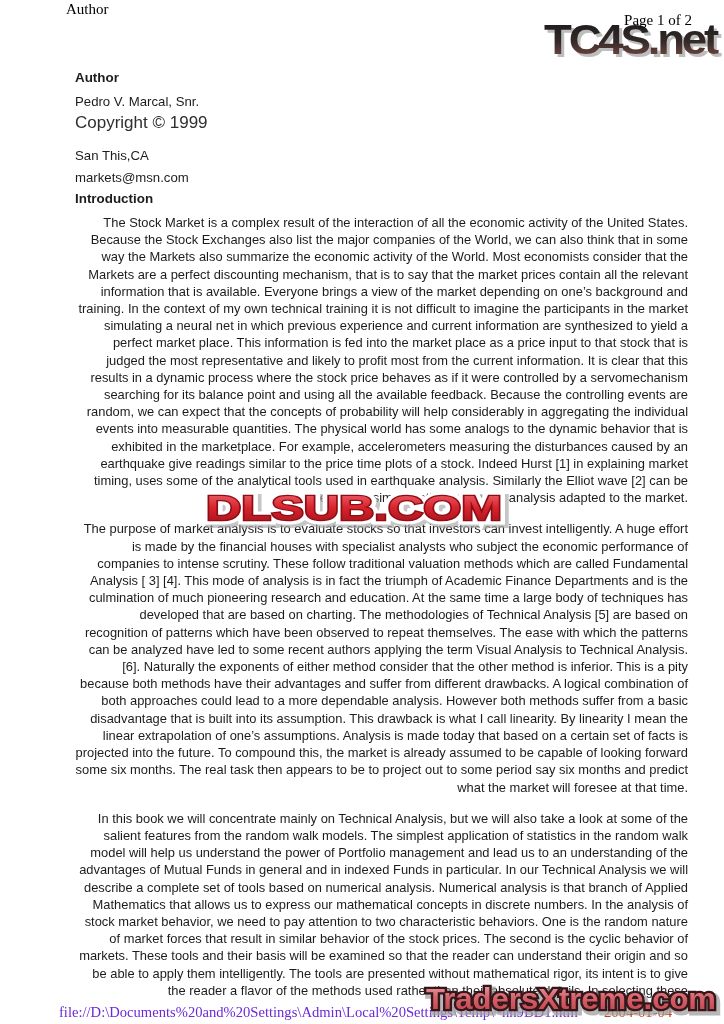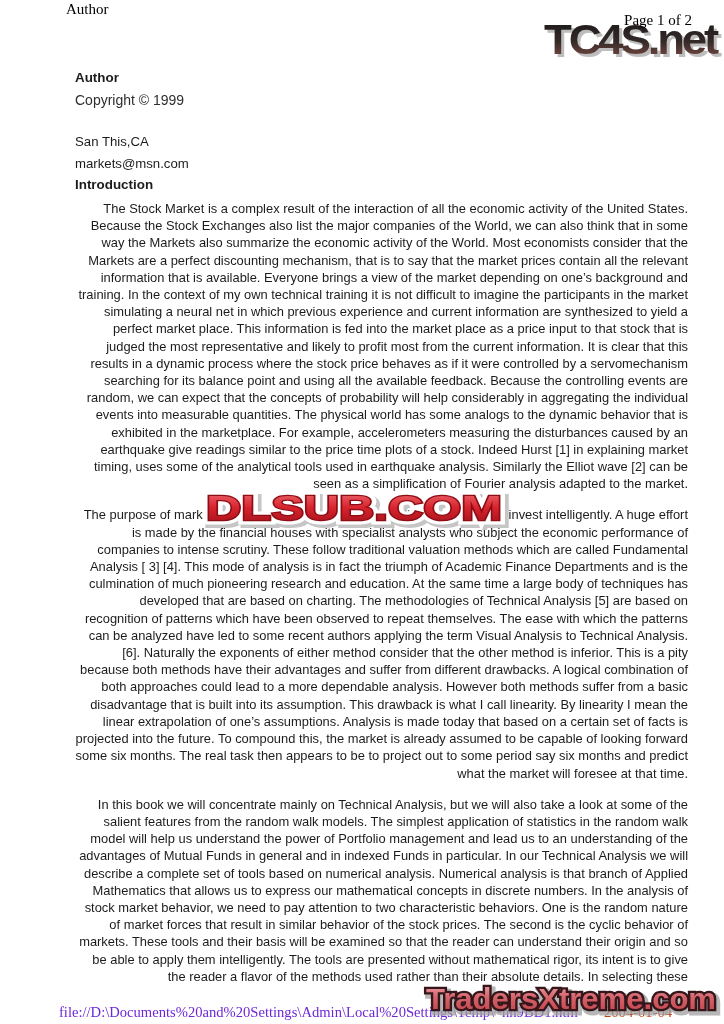--- a/index.html
+++ b/index.html
@@ -14,21 +14,21 @@
   .ftr-path  { position:absolute; left:59px;  top:1004px; font:14.6px "Liberation Serif", serif; color:#6d28d9; z-index:1; white-space:nowrap; }
   .ftr-date  { position:absolute; left:604px; top:1004px; font:14.6px "Liberation Serif", serif; color:#c2410c; z-index:1; }
   
   .logo-top    { position:absolute; right:2px; top:10px;  z-index:2; }
   .logo-wm     { position:absolute; left:198px; top:486px; z-index:3; }
   .logo-bottom { position:absolute; left:420px; top:982px; z-index:3; }
   
   .doc { position:absolute; left:75px; top:70px; width:613px; z-index:1; }
   .doc .bold-line { font-weight:bold; font-size:13.4px; line-height:16px; margin-bottom:7px; }
   .doc .line      { font-size:13.2px; line-height:17px; margin-bottom:5px; }
-  .doc .copy-line { font-family:"Liberation Sans", sans-serif; font-size:14px; line-height:15px; color:#2e2e2e; margin-bottom:25px; }
+  .doc .copy-line { font-family:"Liberation Sans", sans-serif; font-size:17px; line-height:15px; color:#2e2e2e; margin-bottom:17px; }
   .doc .intro-head{ font-weight:bold; font-size:13.4px; line-height:16px; margin-top:2px; margin-bottom:7px; }
   .doc p.body     { font-size:12.9px; line-height:17.2px; margin-bottom:14px; text-align:right; }
 </style>
 </head>
 <body>
 
 <div class="page">
 
   <div class="hdr-left">Author</div>
   <div class="hdr-right">Page 1 of 2</div>
@@ -40,20 +40,21 @@
         <stop offset="0.55" stop-color="#332a28"></stop>
         <stop offset="1" stop-color="#8a5149"></stop>
       </linearGradient>
     </defs>
     <text x="91" y="47" text-anchor="middle" font-family="Liberation Sans, sans-serif" font-weight="bold" font-size="43" letter-spacing="-3" textLength="172" lengthAdjust="spacingAndGlyphs" fill="#bdbdbd">TC4S.net</text>
     <text x="88" y="44" text-anchor="middle" font-family="Liberation Sans, sans-serif" font-weight="bold" font-size="43" letter-spacing="-3" textLength="172" lengthAdjust="spacingAndGlyphs" fill="url(#g-top)">TC4S.net</text>
   </svg>
 
   <div class="doc">
     <div class="bold-line">Author</div>
+    <div class="line">Pedro V. Marcal, Snr.</div>
     <div class="copy-line">Copyright © 1999</div>
     <div class="line">San This,CA</div>
     <div class="line">markets@msn.com</div>
     <div class="intro-head">Introduction</div>
     <p class="body">The Stock Market is a complex result of the interaction of all the economic activity of the United States. Because the Stock Exchanges also list the major companies of the World, we can also think that in some way the Markets also summarize the economic activity of the World. Most economists consider that the Markets are a perfect discounting mechanism, that is to say that the market prices contain all the relevant information that is available. Everyone brings a view of the market depending on one’s background and training. In the context of my own technical training it is not difficult to imagine the participants in the market simulating a neural net in which previous experience and current information are synthesized to yield a perfect market place. This information is fed into the market place as a price input to that stock that is judged the most representative and likely to profit most from the current information. It is clear that this results in a dynamic process where the stock price behaves as if it were controlled by a servomechanism searching for its balance point and using all the available feedback. Because the controlling events are random, we can expect that the concepts of probability will help considerably in aggregating the individual events into measurable quantities. The physical world has some analogs to the dynamic behavior that is exhibited in the marketplace. For example, accelerometers measuring the disturbances caused by an earthquake give readings similar to the price time plots of a stock. Indeed Hurst [1] in explaining market timing, uses some of the analytical tools used in earthquake analysis. Similarly the Elliot wave [2] can be seen as a simplification of Fourier analysis adapted to the market.</p>
     <p class="body">The purpose of market analysis is to evaluate stocks so that investors can invest intelligently. A huge effort is made by the financial houses with specialist analysts who subject the economic performance of companies to intense scrutiny. These follow traditional valuation methods which are called Fundamental Analysis [ 3] [4]. This mode of analysis is in fact the triumph of Academic Finance Departments and is the culmination of much pioneering research and education. At the same time a large body of techniques has developed that are based on charting. The methodologies of Technical Analysis [5] are based on recognition of patterns which have been observed to repeat themselves. The ease with which the patterns can be analyzed have led to some recent authors applying the term Visual Analysis to Technical Analysis.[6]. Naturally the exponents of either method consider that the other method is inferior. This is a pity because both methods have their advantages and suffer from different drawbacks. A logical combination of both approaches could lead to a more dependable analysis. However both methods suffer from a basic disadvantage that is built into its assumption. This drawback is what I call linearity. By linearity I mean the linear extrapolation of one’s assumptions. Analysis is made today that based on a certain set of facts is projected into the future. To compound this, the market is already assumed to be capable of looking forward some six months. The real task then appears to be to project out to some period say six months and predict what the market will foresee at that time.</p>
     <p class="body">In this book we will concentrate mainly on Technical Analysis, but we will also take a look at some of the salient features from the random walk models. The simplest application of statistics in the random walk model will help us understand the power of Portfolio management and lead us to an understanding of the advantages of Mutual Funds in general and in indexed Funds in particular. In our Technical Analysis we will describe a complete set of tools based on numerical analysis. Numerical analysis is that branch of Applied Mathematics that allows us to express our mathematical concepts in discrete numbers. In the analysis of stock market behavior, we need to pay attention to two characteristic behaviors. One is the random nature of market forces that result in similar behavior of the stock prices. The second is the cyclic behavior of markets. These tools and their basis will be examined so that the reader can understand their origin and so be able to apply them intelligently. The tools are presented without mathematical rigor, its intent is to give the reader a flavor of the methods used rather than their absolute details. In selecting these</p>
   </div>
 
   <svg class="logo-wm" width="312" height="44" viewBox="0 0 312 44">

